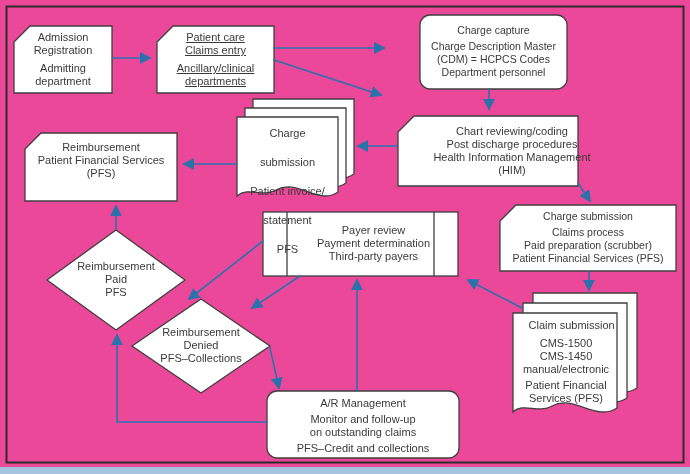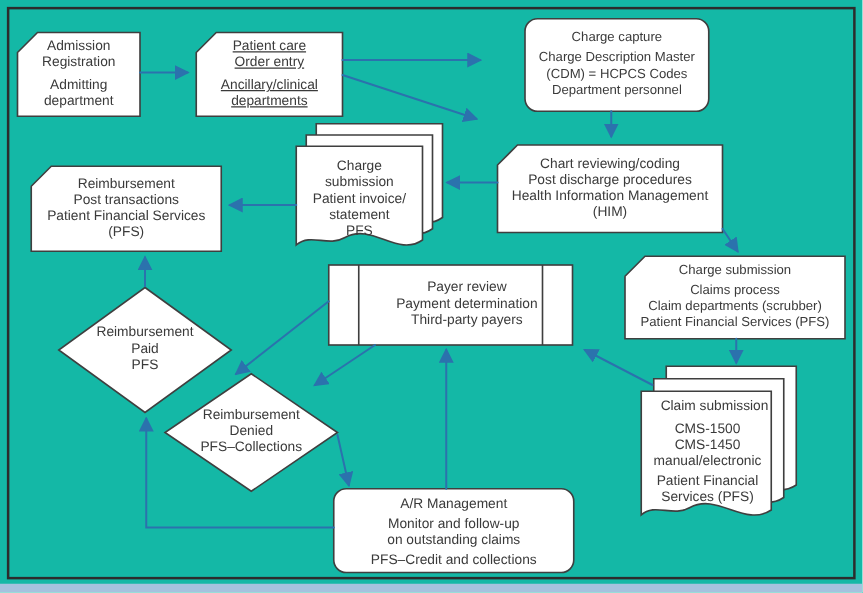--- a/index.html
+++ b/index.html
@@ -1,31 +1,31 @@
 <!DOCTYPE html>
 <html><head>
 <meta charset="utf-8">
 <style>
   html,body{margin:0;padding:0;background:#ffffff;}
   .stage{
-    position:relative;width:690px;height:474px;background:#14b8a6;
+    position:relative;width:690px;height:474px;background:#ec4899;
     font-family:"Liberation Sans", sans-serif;color:#3a3a3a;overflow:hidden;
   }
   svg{position:absolute;left:0;top:0;}
   .node{position:absolute;display:flex;flex-direction:column;align-items:center;}
   .ln{font-size:11px;line-height:13px;text-align:center;color:#3a3a3a;white-space:nowrap;width:100%;}
   .gap{margin-top:5px;}
   .gap-sm{margin-top:3px;}
   .small .ln{font-size:10.5px;}
   .left-line{text-align:left;margin-left:19px;}
   #n-admission{left:14px;top:31px;width:98px;}
   #n-patient{left:157px;top:31px;width:117px;text-decoration:underline;}
   #n-charge-capture{left:422px;top:24px;width:143px;}
-  #n-chart-review{left:398px;top:125px;width:180px;}
-  #n-invoice{left:239px;top:127px;width:97px;}
+  #n-chart-review{left:398px;top:125px;width:180px;padding-left:24px;}
+  #n-invoice{left:239px;top:127px;width:97px;gap:16px;}
   #n-reimb-post{left:25px;top:141px;width:152px;}
   #n-claims{left:503px;top:210px;width:170px;}
   #n-payer{left:289px;top:224px;width:169px;}
   #n-paid{left:56px;top:260px;width:120px;}
   #n-denied{left:141px;top:326px;width:120px;}
   #n-ar{left:271px;top:397px;width:184px;}
   #n-claim-sub{left:519px;top:319px;width:94px;}
 </style>
 </head>
 <body>
@@ -90,21 +90,21 @@
 
   <div class="node" id="n-admission">
     <div class="ln">Admission</div>
     <div class="ln">Registration</div>
     <div class="ln gap">Admitting</div>
     <div class="ln">department</div>
   </div>
 
   <div class="node" id="n-patient">
     <div class="ln">Patient care</div>
-    <div class="ln">Order entry</div>
+    <div class="ln">Claims entry</div>
     <div class="ln gap">Ancillary/clinical</div>
     <div class="ln">departments</div>
   </div>
 
   <div class="node small" id="n-charge-capture">
     <div class="ln">Charge capture</div>
     <div class="ln gap-sm">Charge Description Master</div>
     <div class="ln">(CDM) = HCPCS Codes</div>
     <div class="ln">Department personnel</div>
   </div>
@@ -119,29 +119,28 @@
   <div class="node" id="n-invoice">
     <div class="ln">Charge</div>
     <div class="ln">submission</div>
     <div class="ln">Patient invoice/</div>
     <div class="ln">statement</div>
     <div class="ln">PFS</div>
   </div>
 
   <div class="node" id="n-reimb-post">
     <div class="ln">Reimbursement</div>
-    <div class="ln">Post transactions</div>
     <div class="ln">Patient Financial Services</div>
     <div class="ln">(PFS)</div>
   </div>
 
   <div class="node small" id="n-claims">
     <div class="ln">Charge submission</div>
     <div class="ln gap-sm">Claims process</div>
-    <div class="ln">Claim departments (scrubber)</div>
+    <div class="ln">Paid preparation (scrubber)</div>
     <div class="ln">Patient Financial Services (PFS)</div>
   </div>
 
   <div class="node" id="n-payer">
     <div class="ln">Payer review</div>
     <div class="ln">Payment determination</div>
     <div class="ln">Third-party payers</div>
   </div>
 
   <div class="node" id="n-paid">

